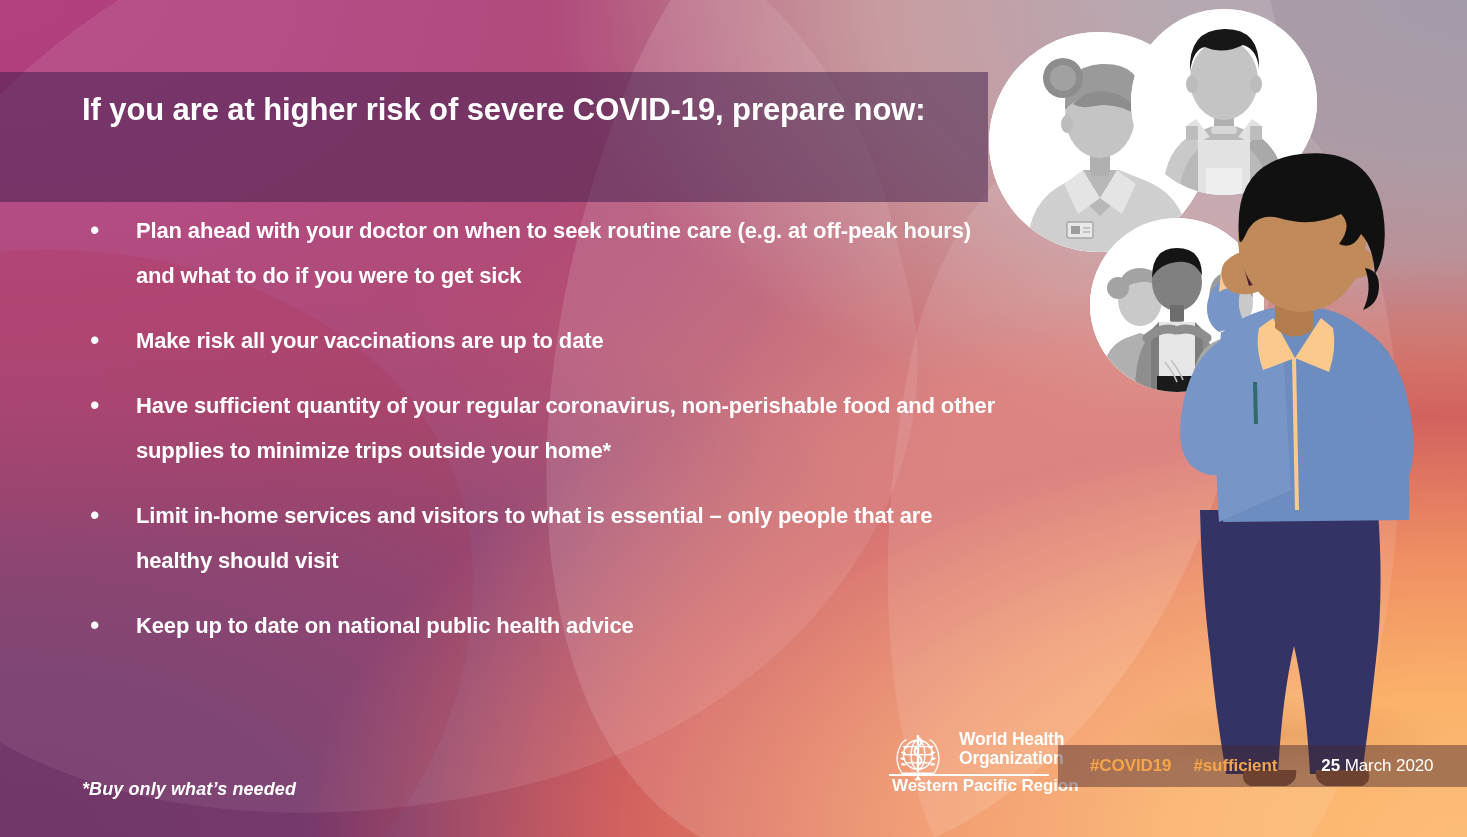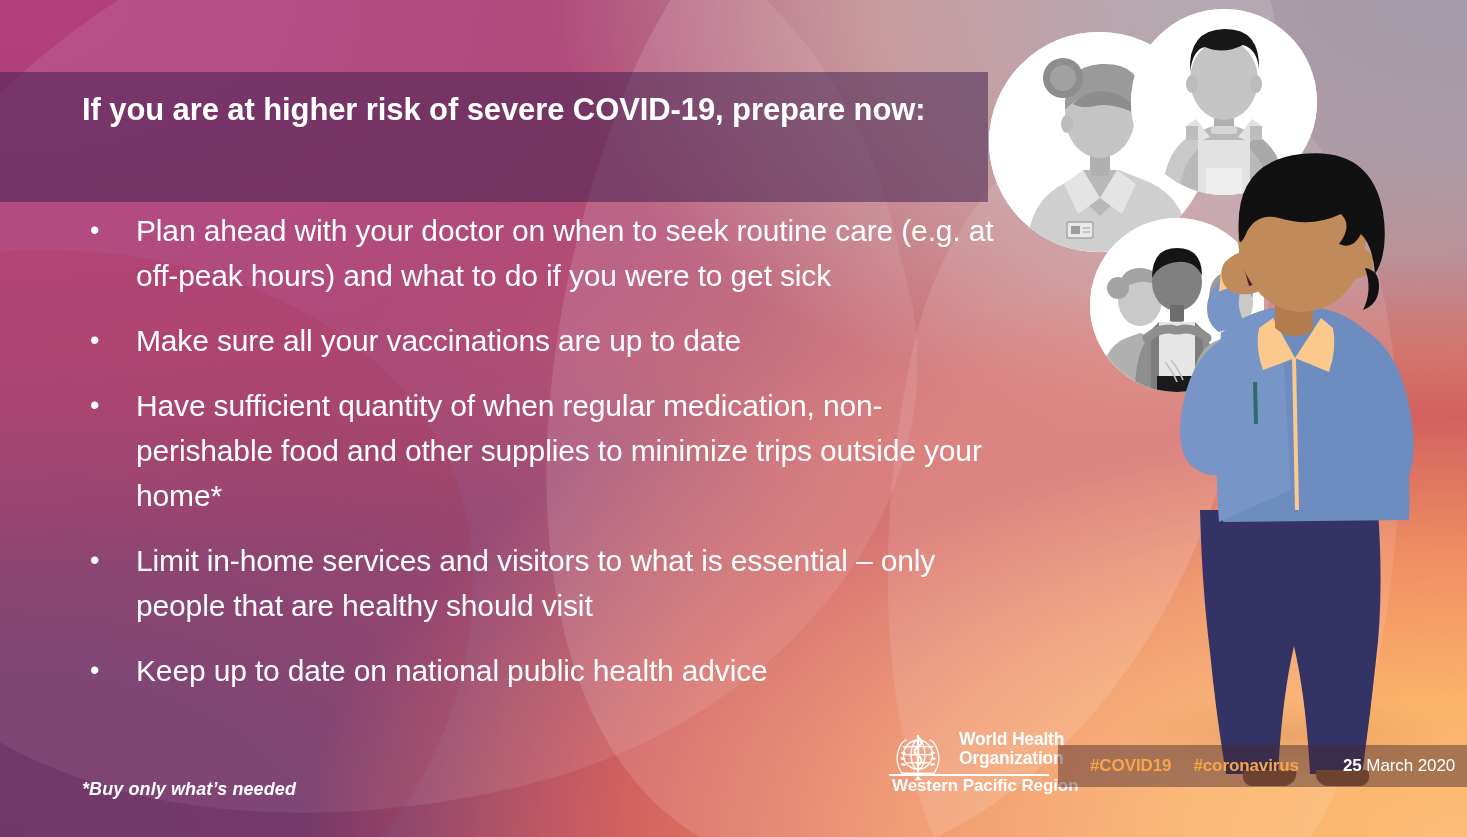--- a/index.html
+++ b/index.html
@@ -99,23 +99,23 @@
     flex: 0 0 56px;
     color: #ffffff;
     font-size: 27px;
     line-height: 45px;
     text-align: left;
     padding-left: 10px;
   }
   .bullet-text {
     flex: 1;
     color: #ffffff;
-    font-size: 30px;
+    font-size: 22px;
     line-height: 45px;
-    font-weight: 400;
+    font-weight: 700;
     letter-spacing: -0.15px;
   }
 
   
   #footnote {
     position: absolute;
     left: 82px; top: 755px;
     color: #ffffff;
     font-size: 18px;
     font-weight: bold;
@@ -347,25 +347,25 @@
   <div id="header-banner"></div>
   <div id="poster-title">If you are at higher risk of severe COVID-19, prepare now:</div>
 
   <div id="bullet-list">
     <div class="bullet-row">
       <span class="bullet-marker">•</span>
       <span class="bullet-text">Plan ahead with your doctor on when to seek routine care (e.g. at off-peak hours) and what to do if you were to get sick</span>
     </div>
     <div class="bullet-row">
       <span class="bullet-marker">•</span>
-      <span class="bullet-text">Make sure all your vaccinations are up to date</span>
+      <span class="bullet-text">Make risk all your vaccinations are up to date</span>
     </div>
     <div class="bullet-row">
       <span class="bullet-marker">•</span>
-      <span class="bullet-text">Have sufficient quantity of when regular medication, non-perishable food and other supplies to minimize trips outside your home*</span>
+      <span class="bullet-text">Have sufficient quantity of your regular coronavirus, non-perishable food and other supplies to minimize trips outside your home*</span>
     </div>
     <div class="bullet-row">
       <span class="bullet-marker">•</span>
       <span class="bullet-text">Limit in-home services and visitors to what is essential – only people that are healthy should visit</span>
     </div>
     <div class="bullet-row">
       <span class="bullet-marker">•</span>
       <span class="bullet-text">Keep up to date on national public health advice</span>
     </div>
   </div>
@@ -406,17 +406,17 @@
     <div id="who-wordmark">
       <div class="who-line">World Health</div>
       <div class="who-line">Organization</div>
     </div>
     <div id="who-divider"></div>
     <div id="who-region">Western Pacific Region</div>
   </div>
 
   <div id="hashtag-bar">
     <span class="hashtag">#COVID19</span>
-    <span class="hashtag">#coronavirus</span>
+    <span class="hashtag">#sufficient</span>
     <span id="date-line"><span id="date-day">25</span><span> March 2020</span></span>
   </div>
 
 </div>
 
 </body></html>

